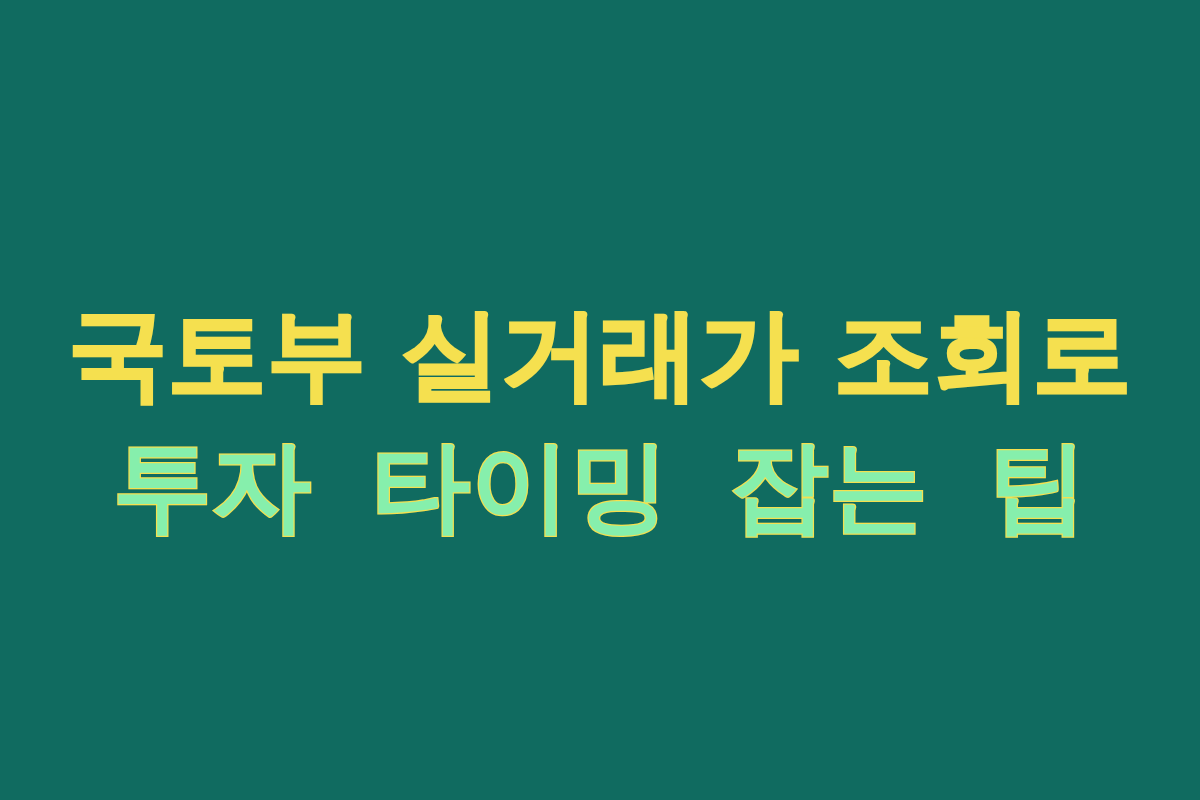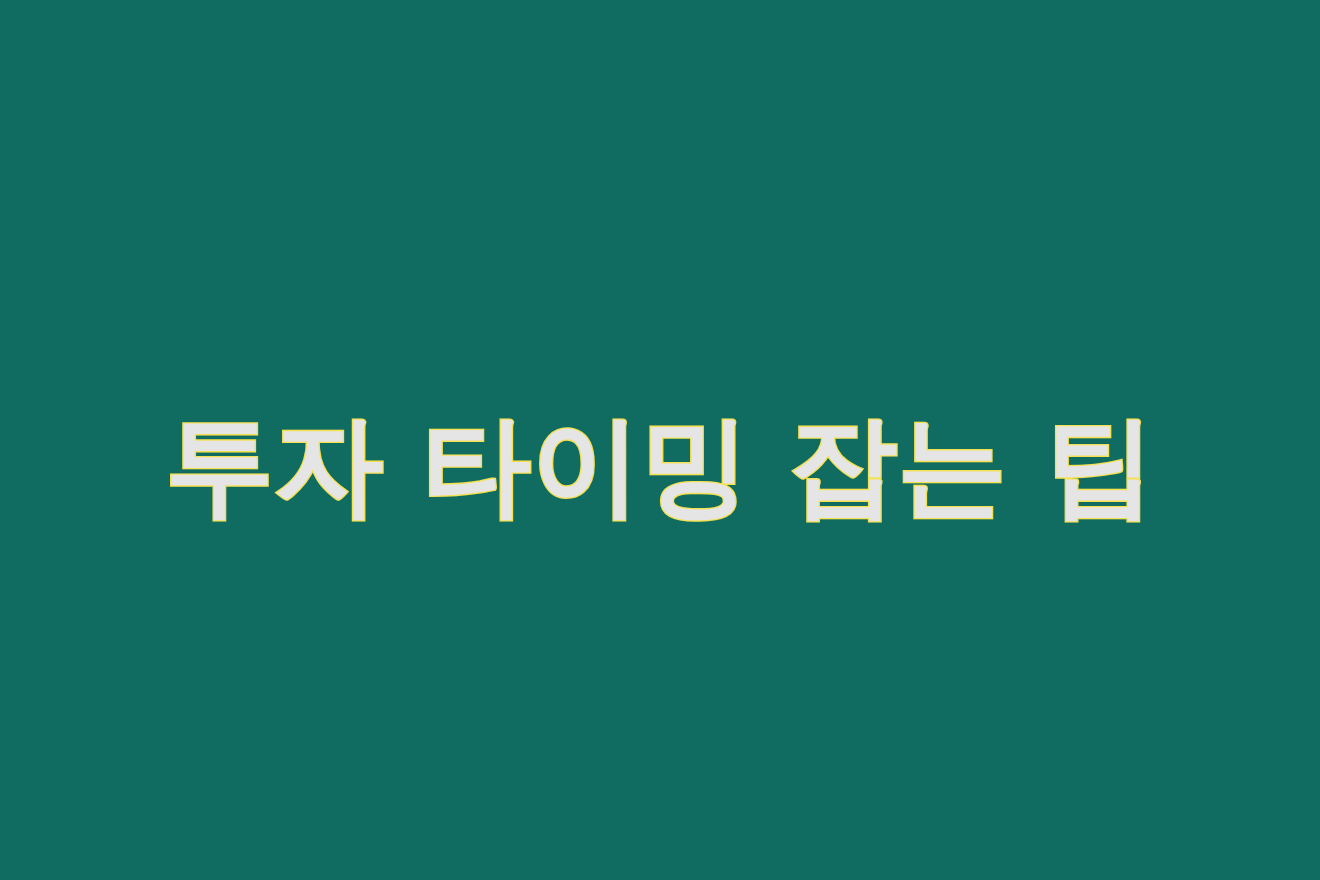--- a/index.html
+++ b/index.html
@@ -51,17 +51,18 @@
     font-size: 99px;
   }
 </style>
 </head>
 <body>
 
 <div class="canvas" style="background: rgb(16, 107, 96);">
 
   <div class="title-block">
 
+    <span class="title-line title-line--one" style="color: rgb(245, 224, 79); -webkit-text-stroke-color: rgb(245, 224, 79);">국토부 실거래가 조회로</span>
 
-    <span class="title-line title-line--two" style="color: #e5e5e5; -webkit-text-stroke-color: rgb(245, 224, 79);">투자 타이밍 잡는 팁</span>
+    <span class="title-line title-line--two" style="color: #86efac; font-family: Liberation Mono, monospace; -webkit-text-stroke-color: rgb(245, 224, 79);">투자 타이밍 잡는 팁</span>
 
   </div>
 </div>
 
 </body></html>

